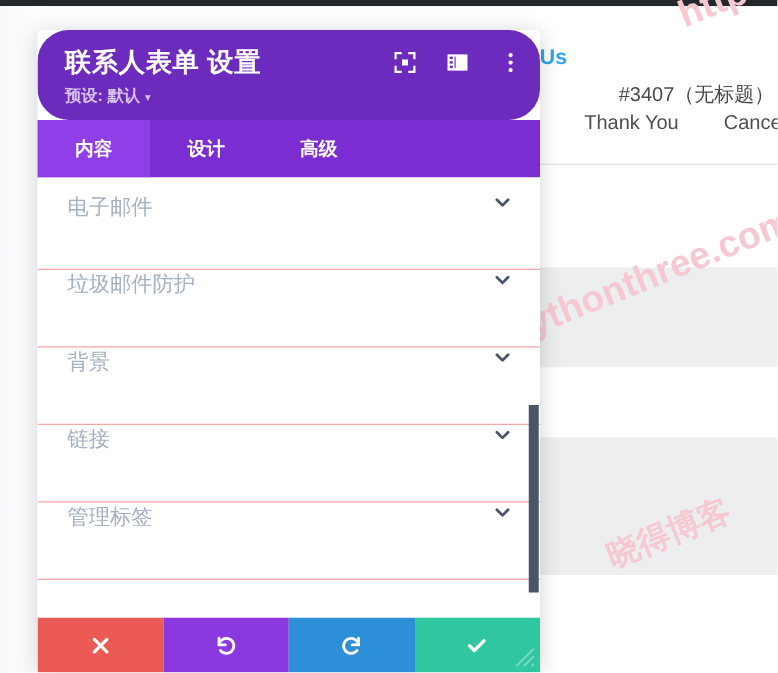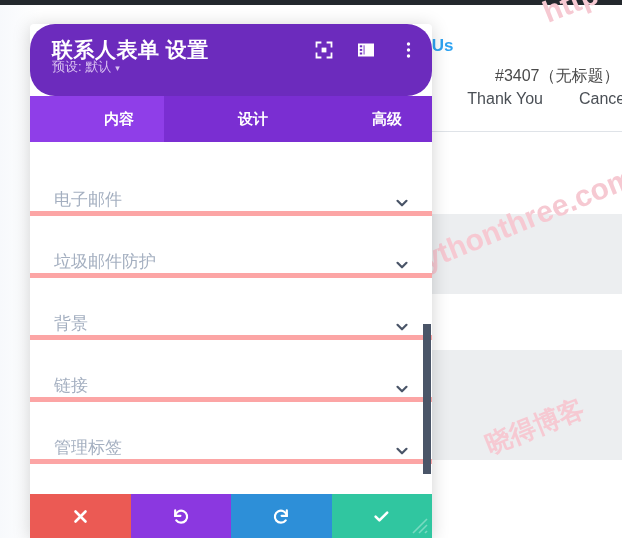--- a/index.html
+++ b/index.html
@@ -161,23 +161,23 @@
     left: 22px;
     top: 12px;
     font-size: 21px;
     font-weight: bold;
     color: #ffffff;
     letter-spacing: 0.5px;
   }
   .modal-preset {
     position: absolute;
     left: 22px;
-    top: 34px;
+    top: 44px;
     font-size: 13px;
-    font-weight: normal;
+    font-weight: bold;
     color: #d8c0f0;
   }
   .preset-caret {
     display: inline-block;
     margin-left: 4px;
     font-size: 9px;
     color: #d8c0f0;
   }
   .header-icons {
     position: absolute;
@@ -206,44 +206,43 @@
   }
   .modal-tab {
     width: 90px;
     display: flex;
     align-items: center;
     justify-content: center;
     font-size: 15px;
     font-weight: bold;
     color: #ffffff;
     cursor: pointer;
-    padding-left: 44px;
   }
   .modal-tab.active { background: #8f3ee8; }
 
   
   .modal-body {
     flex: 1 1 auto;
     position: relative;
     background: #ffffff;
     overflow: hidden;
   }
   .opt-list {
     position: absolute;
     top: 0; left: 0; right: 0;
     padding-top: 12px;
   }
   .opt-row {
     height: 62px;
     display: flex;
-    align-items: flex-end;
+    align-items: flex-start;
     justify-content: space-between;
     padding: 0 22px 0 24px;
     box-sizing: border-box;
-    border-bottom: 5px solid #fca5a5;
+    border-bottom: 1px solid #fca5a5;
     cursor: pointer;
   }
   .opt-label {
     font-size: 17px;
     color: #a4afc0;
   }
   .opt-chevron {
     color: #4a5568;
     display: flex;
     align-items: center;

